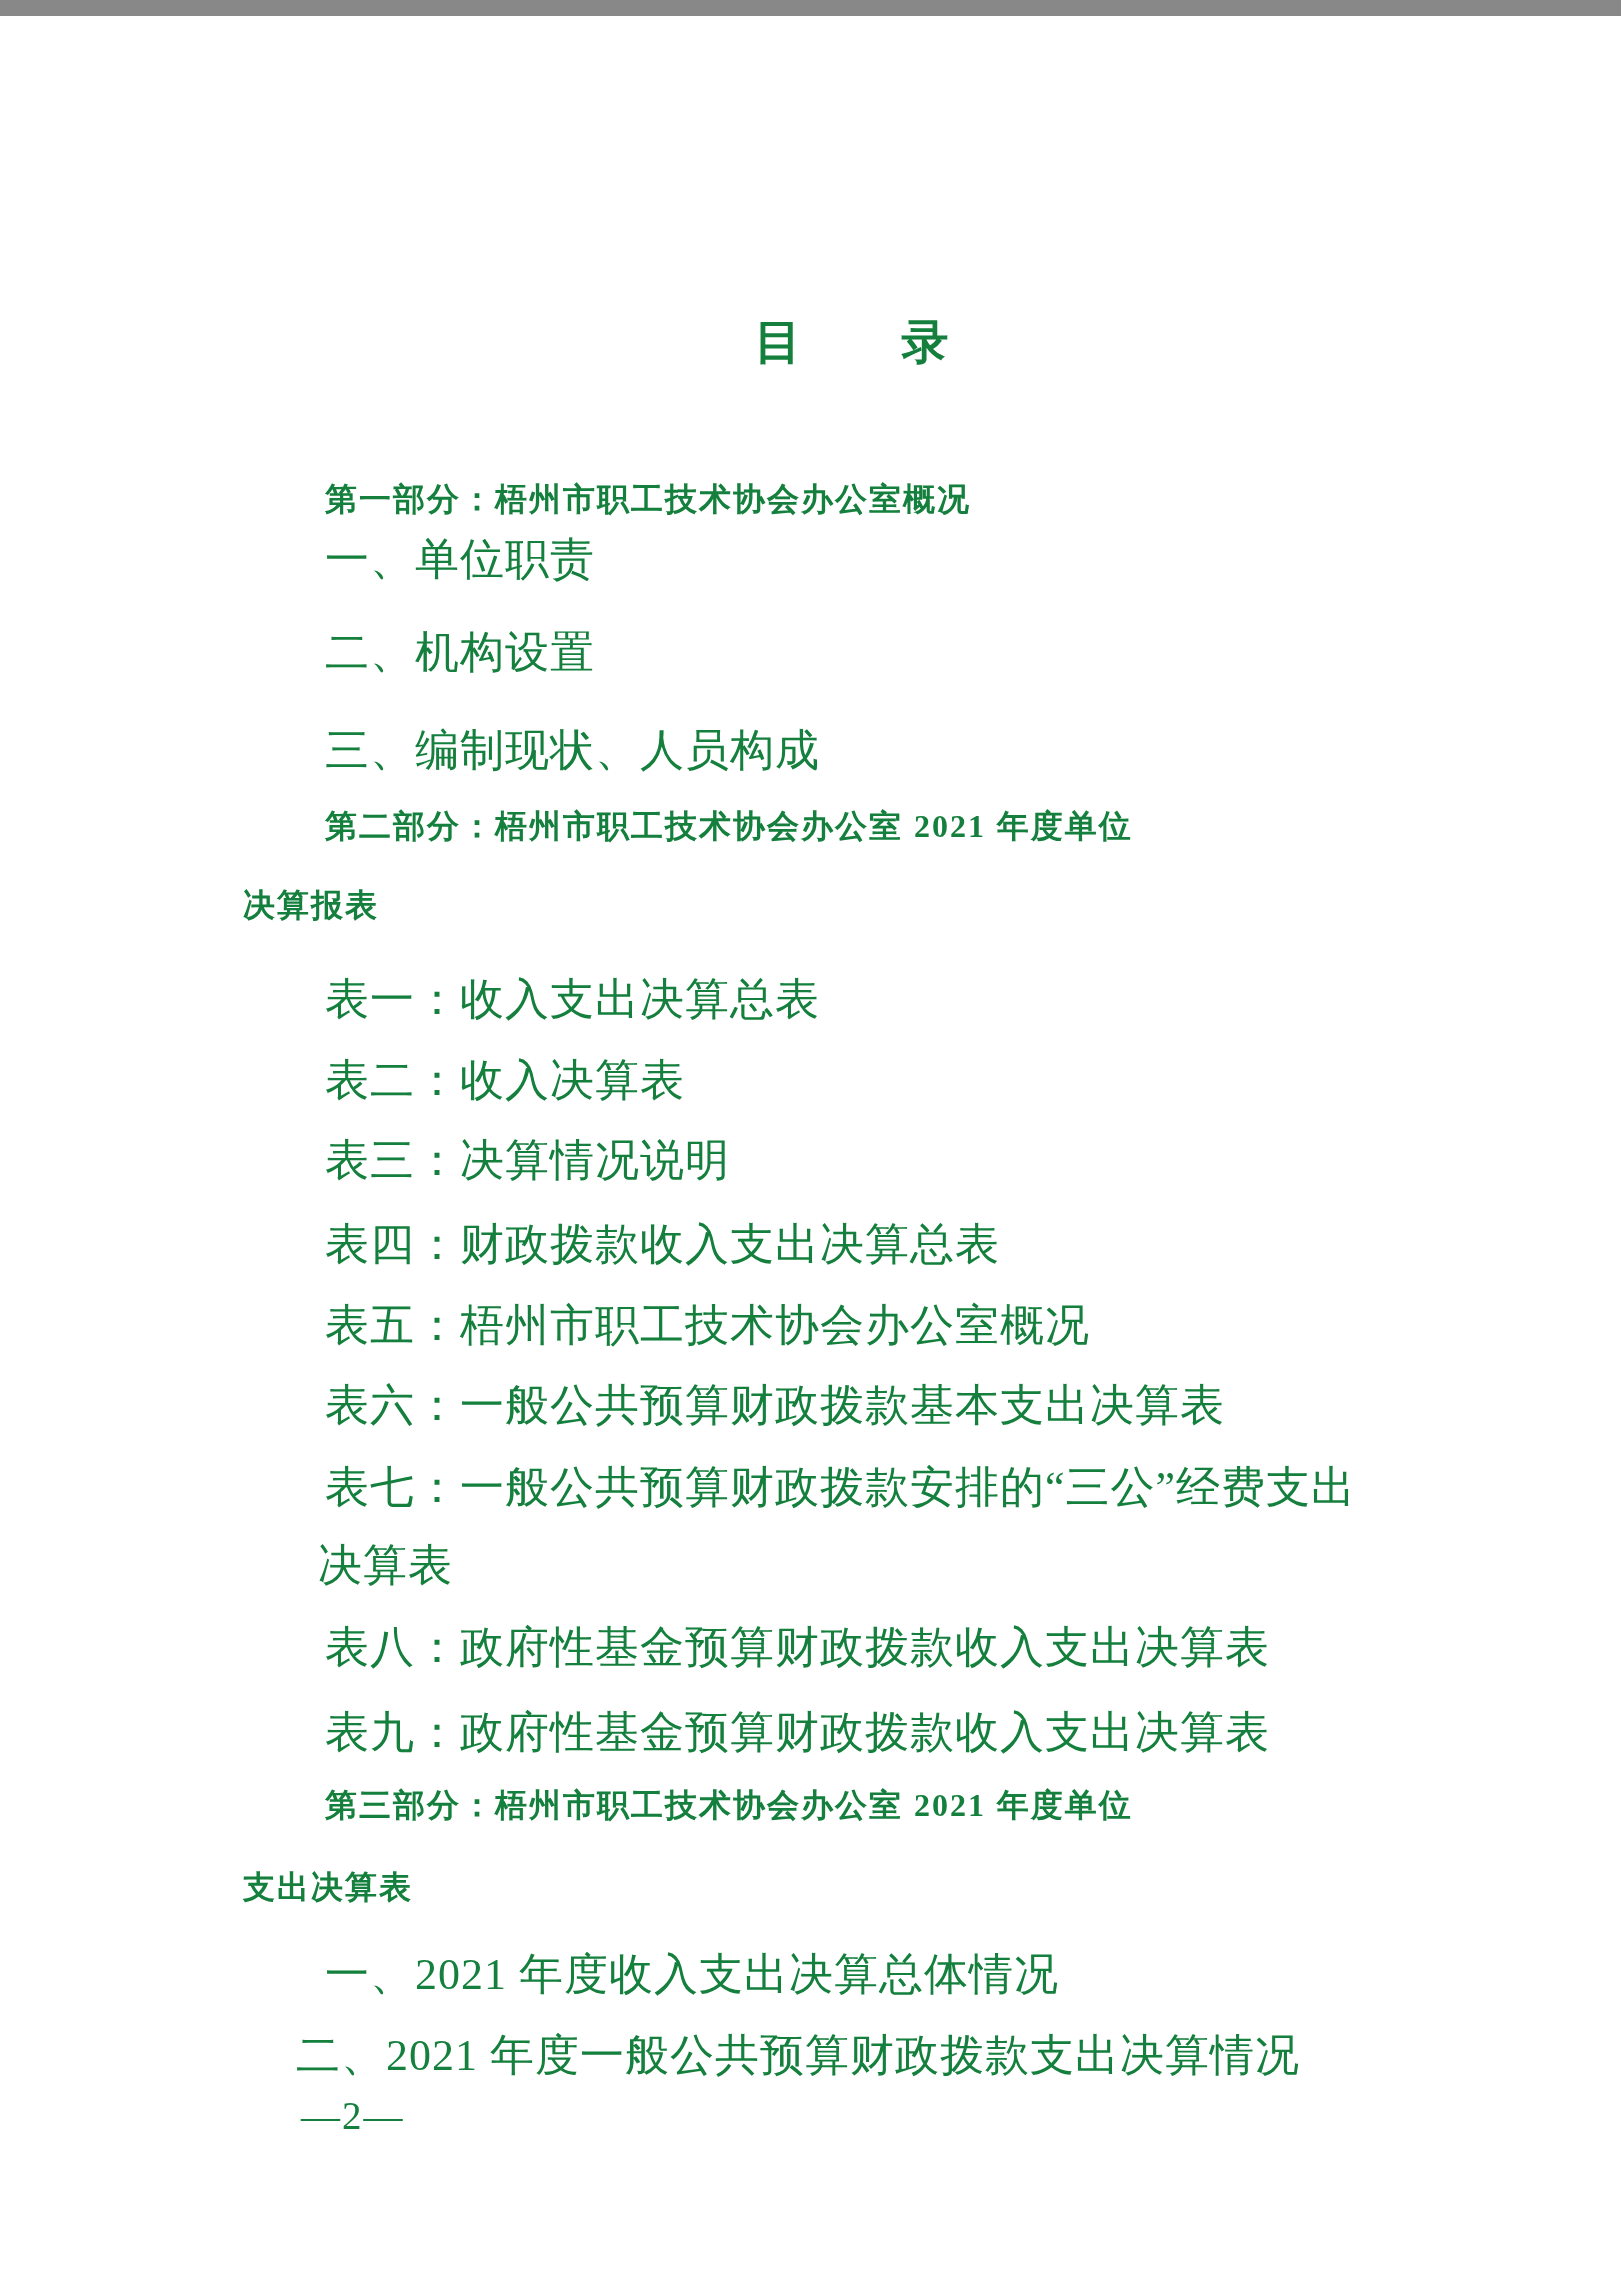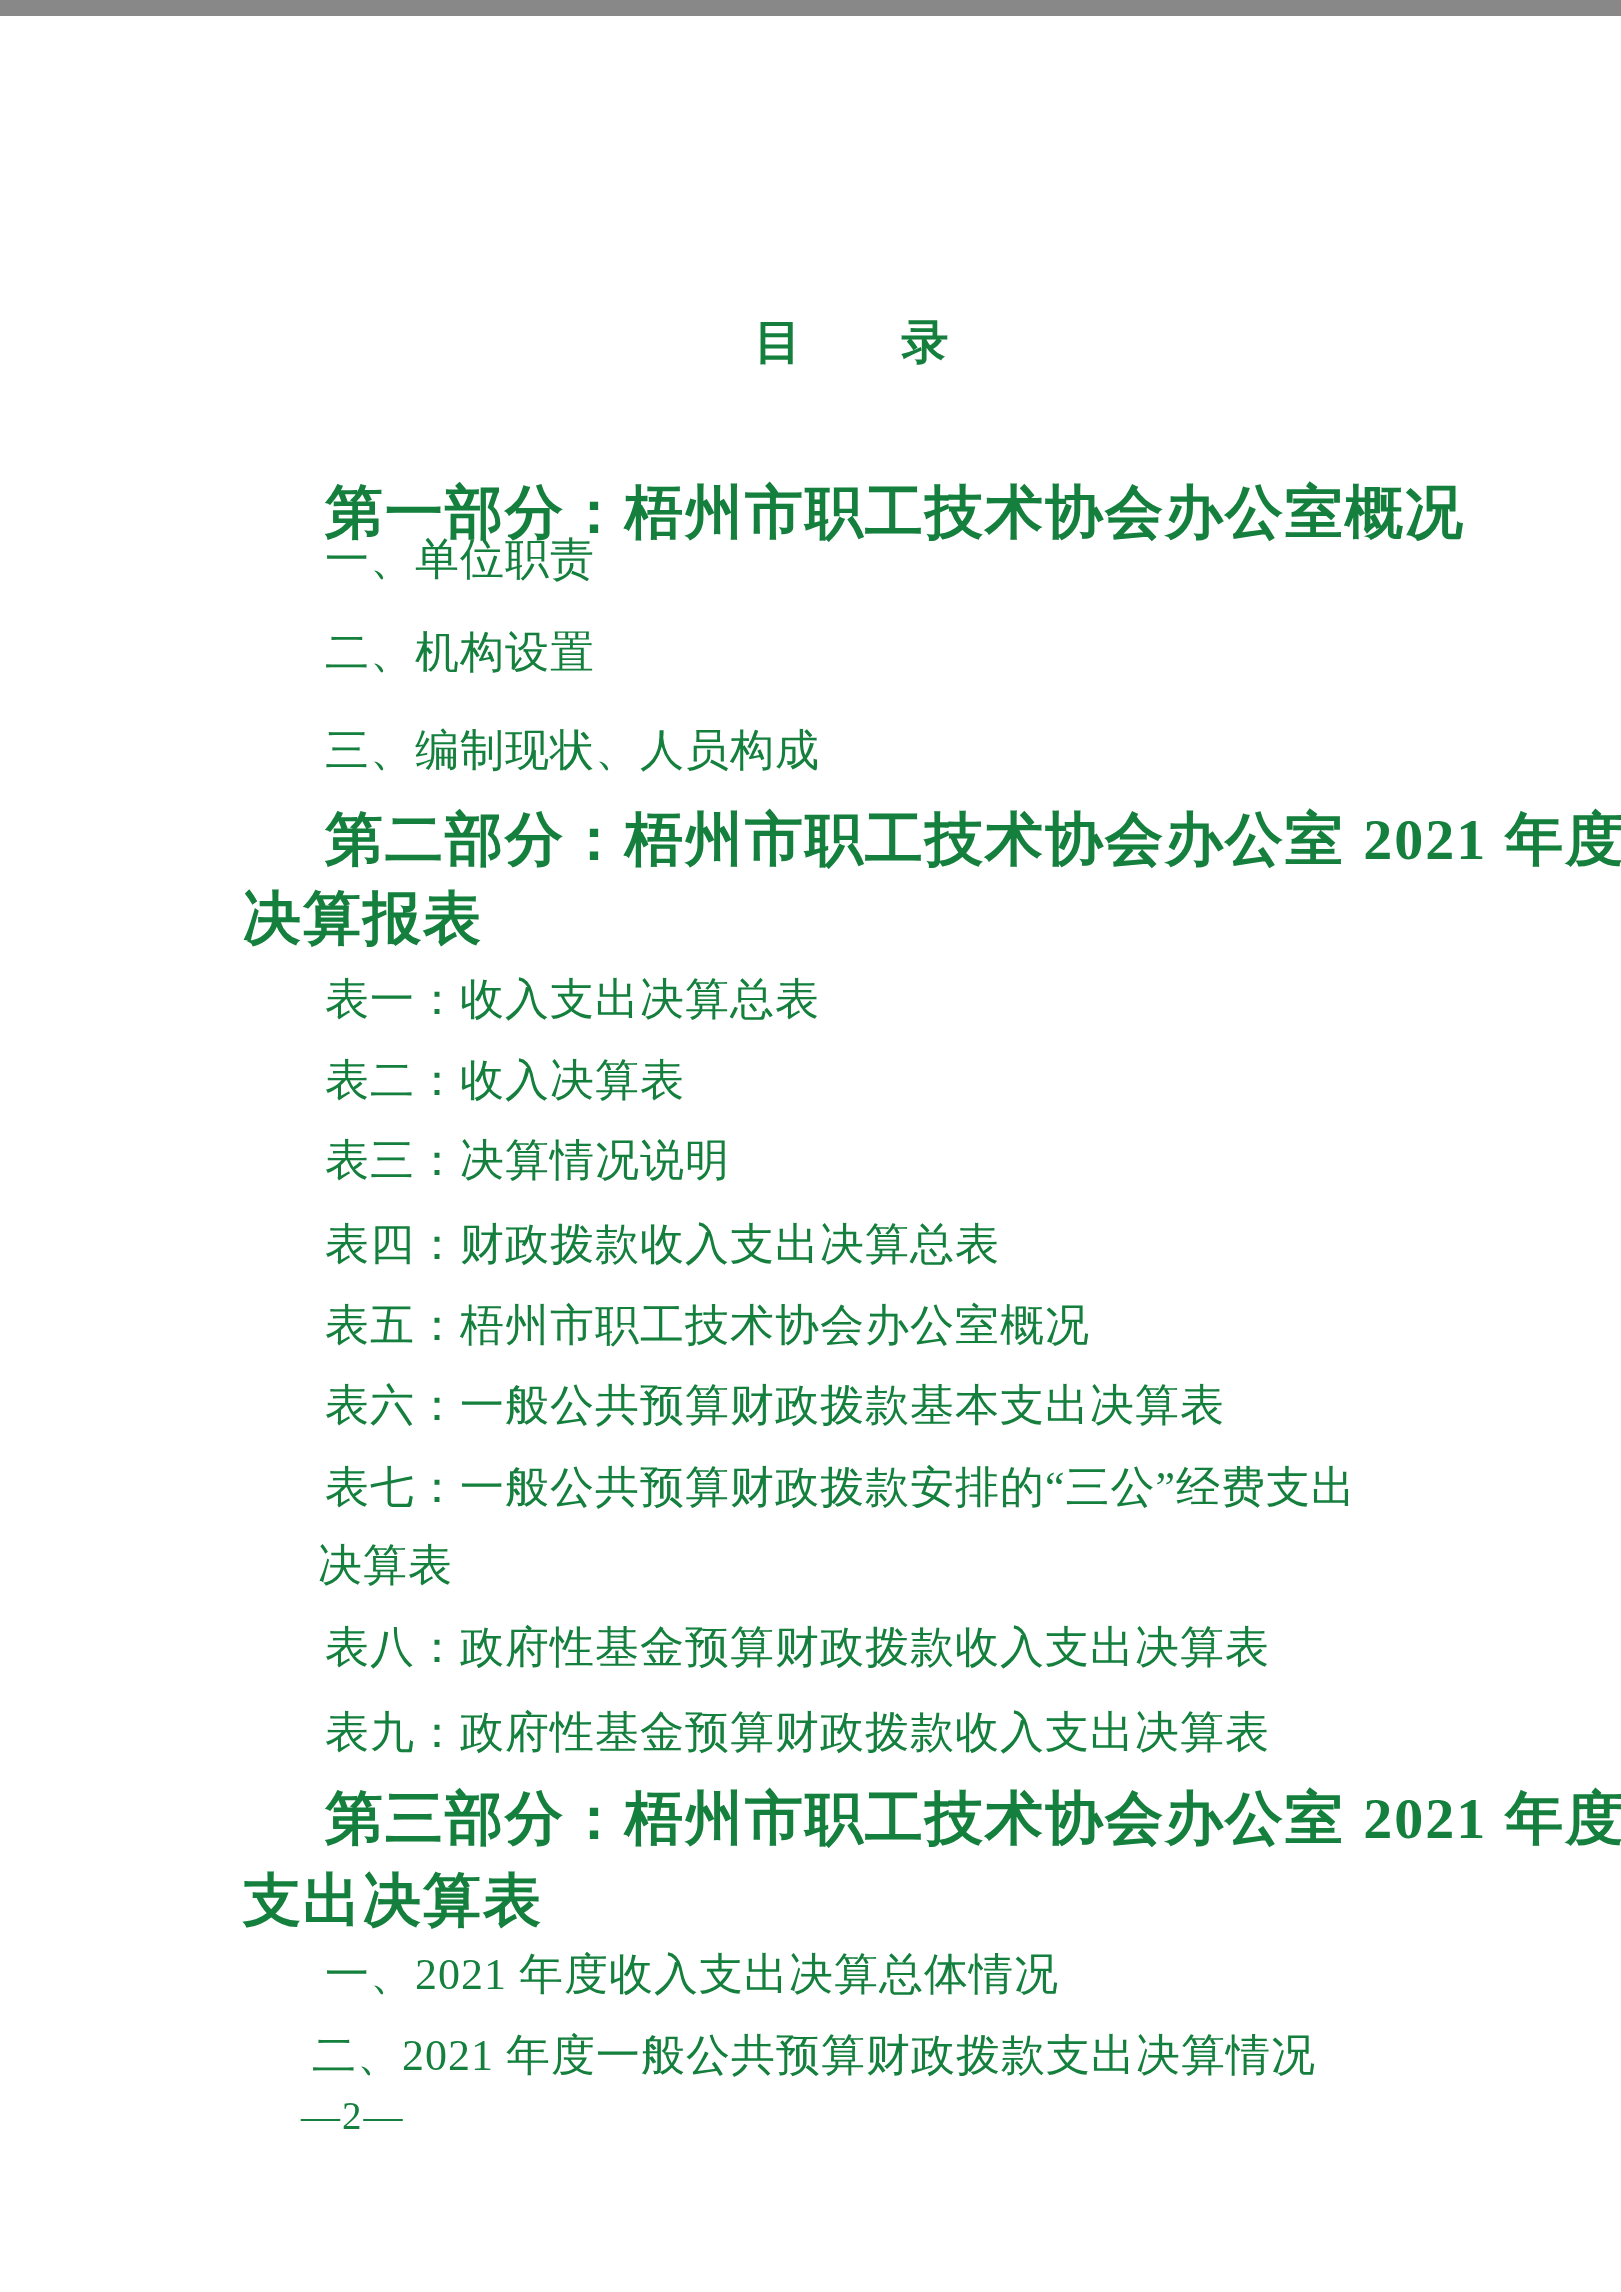--- a/index.html
+++ b/index.html
@@ -22,21 +22,21 @@
     text-align:center;
     font-family:"Liberation Sans",sans-serif;
     font-weight:700;
     font-size:47px;
     letter-spacing:2px;
   }
   
   .h{
     font-family:"Liberation Sans",sans-serif;
     font-weight:700;
-    font-size:58px;
+    font-size:32px;
     letter-spacing:2px;
   }
   
   .b{
     font-family:"Liberation Serif","DejaVu Serif",serif;
     font-weight:400;
     font-size:44px;
     letter-spacing:1px;
   }
   
@@ -82,18 +82,18 @@
   <div class="line b cont" style="top:1528px">决算表</div>
   <div class="line b ind" style="top:1610px">表八：政府性基金预算财政拨款收入支出决算表</div>
   <div class="line b ind" style="top:1695px">表九：政府性基金预算财政拨款收入支出决算表</div>
 
   <div class="line h ind" style="top:1773px">
     <span>第三部分：梧州市职工技术协会办公室 </span><span class="num">2021</span><span> 年度单位</span>
   </div>
   <div class="line h marg" style="top:1855px">支出决算表</div>
 
   <div class="line b ind" style="top:1937px">一、2021 年度收入支出决算总体情况</div>
-  <div class="line b" style="top:2018px;left:312px">二、2021 年度一般公共预算财政拨款支出决算情况</div>
+  <div class="line b" style="top:2018px;left:296px">二、2021 年度一般公共预算财政拨款支出决算情况</div>
 
   <div class="line pagenum">—2—</div>
 
 </div>
 
 
 </body></html>

